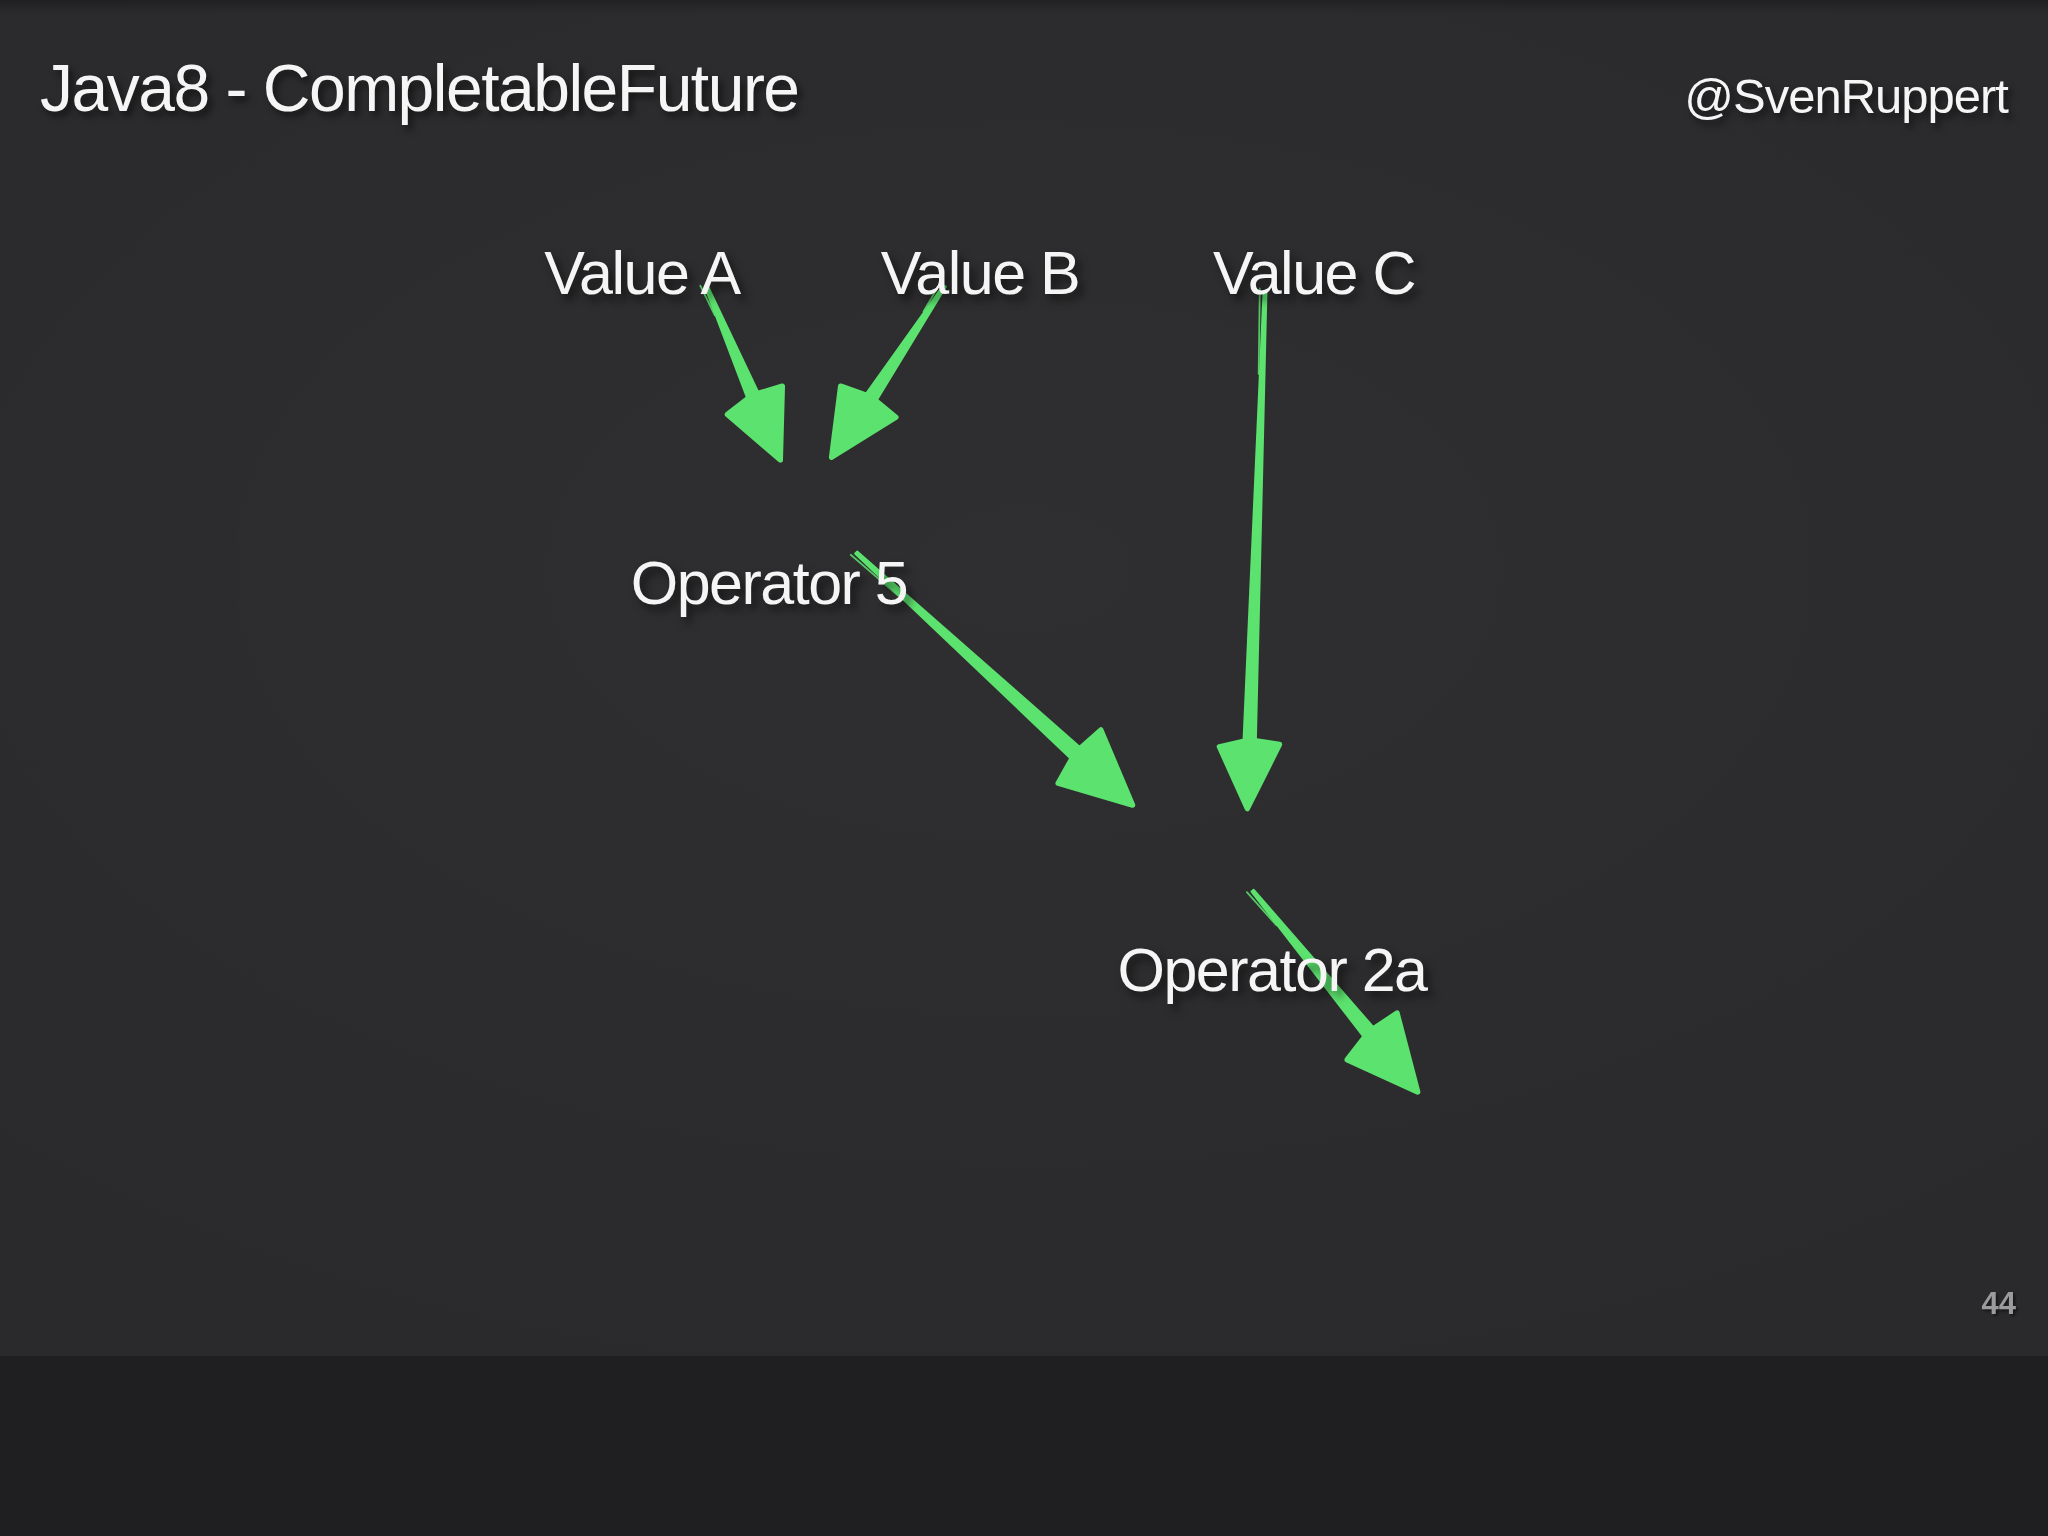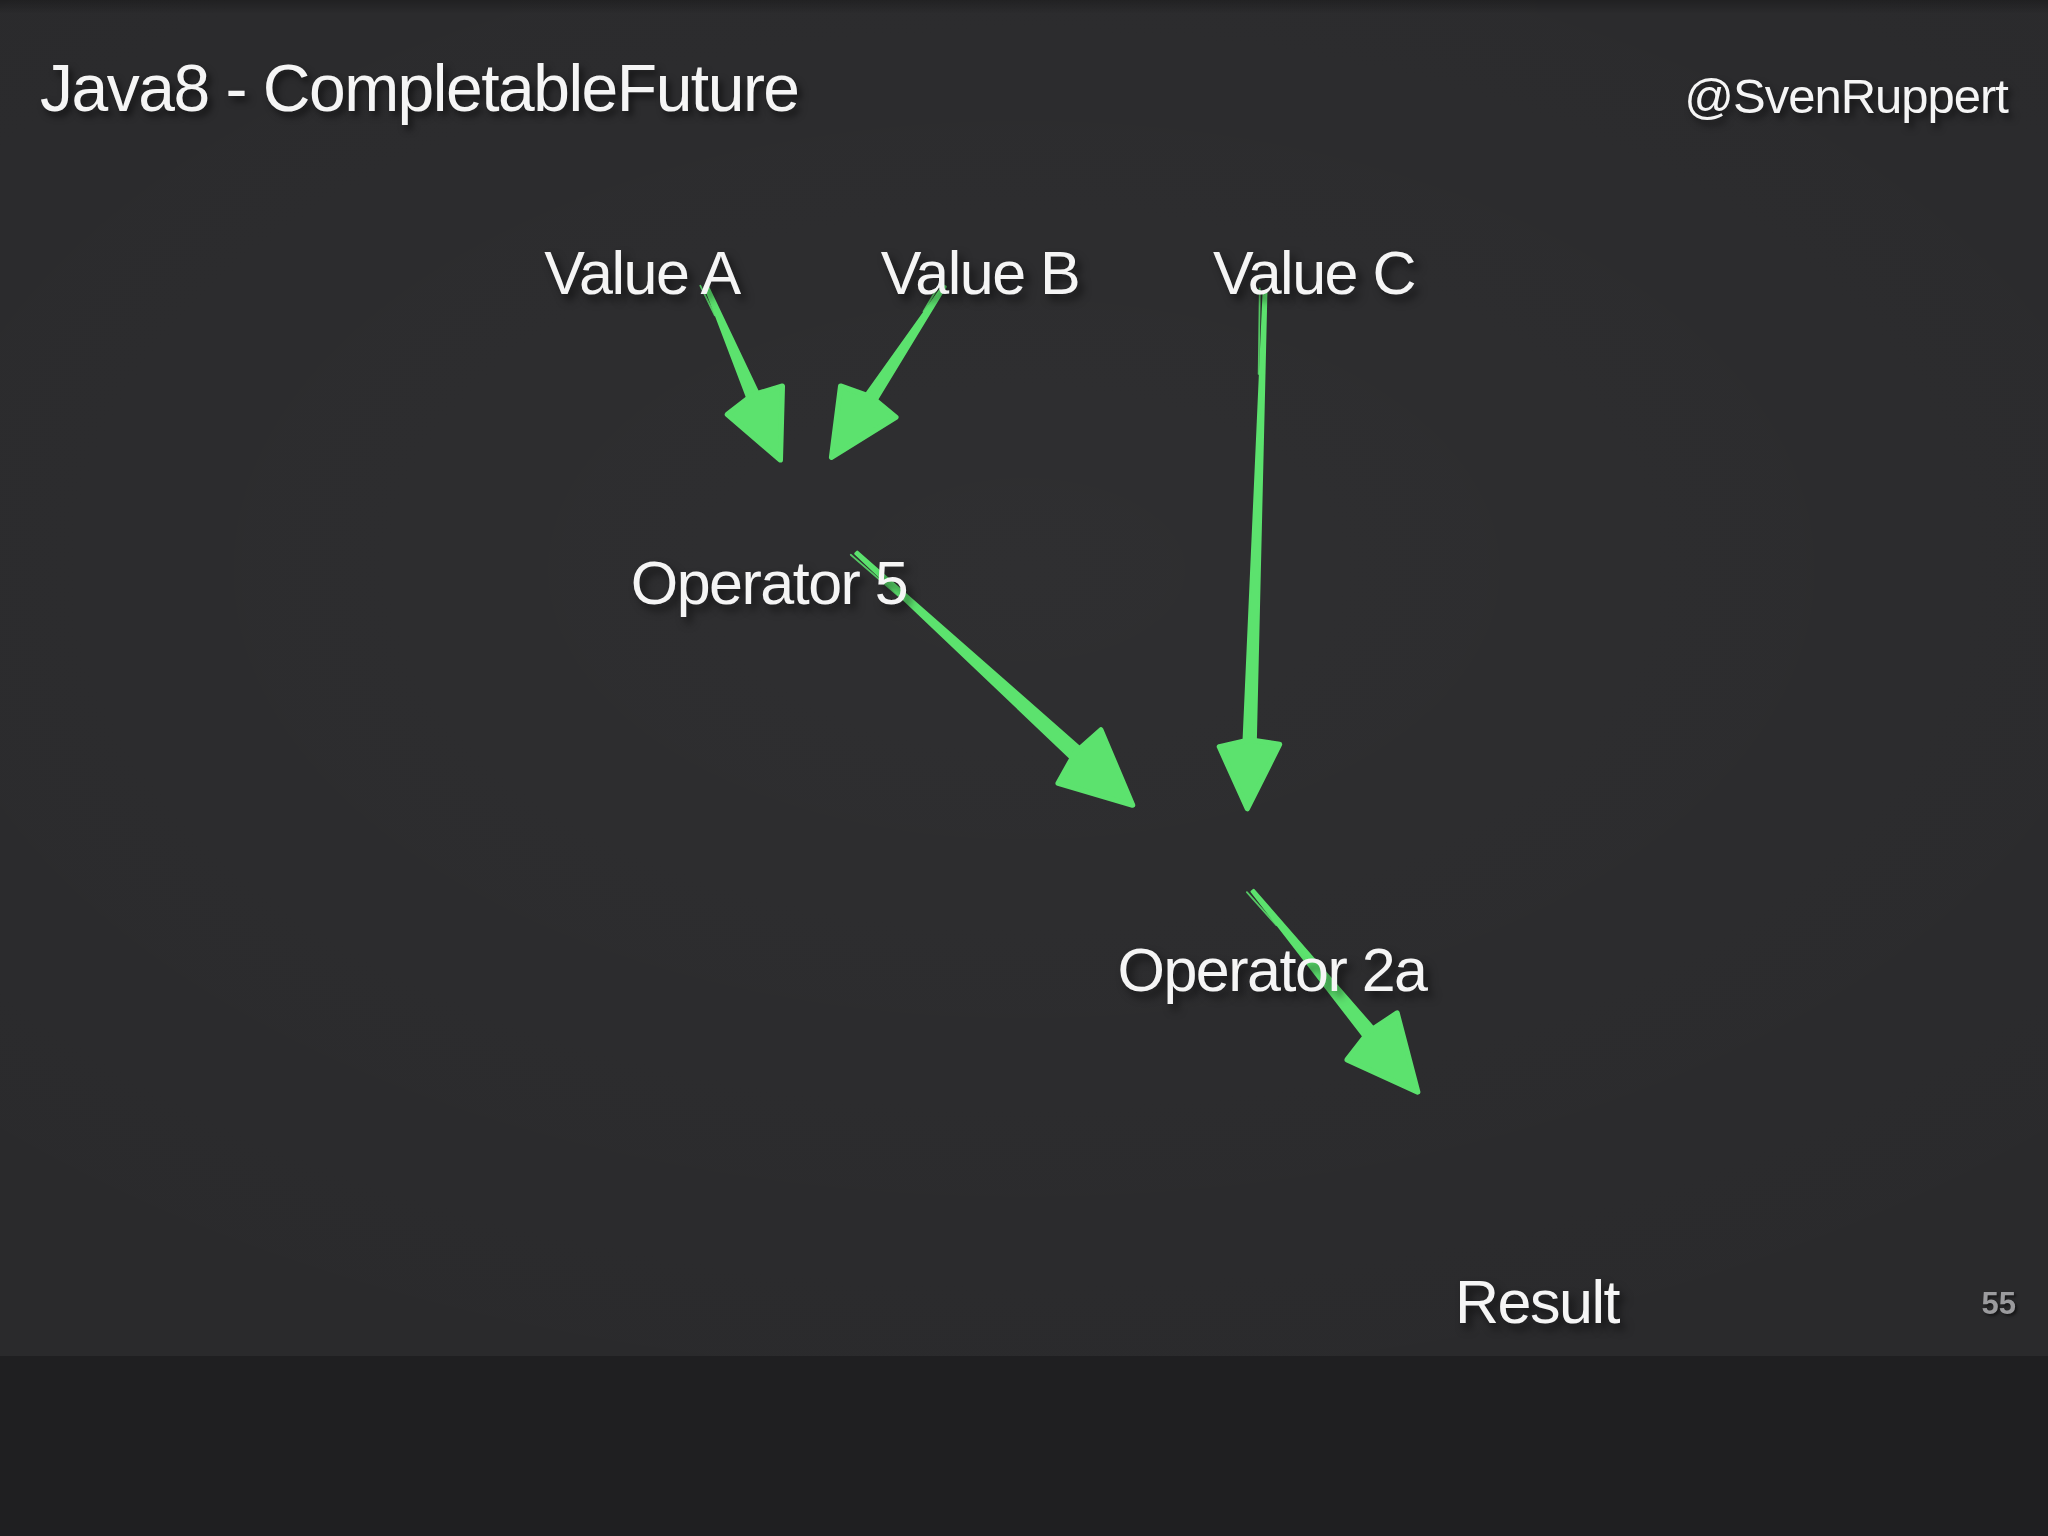--- a/index.html
+++ b/index.html
@@ -99,17 +99,16 @@
         <path d="M1470.0,1237.0L1390.0,1200.4L1414.2,1169.0L1446.6,1147.5Z" stroke-width="6"></path>
         <line x1="1276.458310260717" y1="1010.485360345156" x2="1309.8271948977574" y2="1048.0166427812253" stroke-width="2" stroke-linecap="round" opacity="0.85"></line>
       </g>
     </svg>
 
   <div class="node node-value-a">Value A</div>
   <div class="node node-value-b">Value B</div>
   <div class="node node-value-c">Value C</div>
   <div class="node node-operator-1">Operator 5</div>
   <div class="node node-operator-2a">Operator 2a</div>
-  <div class="node node-result">Result</div>
 
-  <div class="page-number">55</div>
+  <div class="page-number">44</div>
 
 </div>
 
 </body></html>

